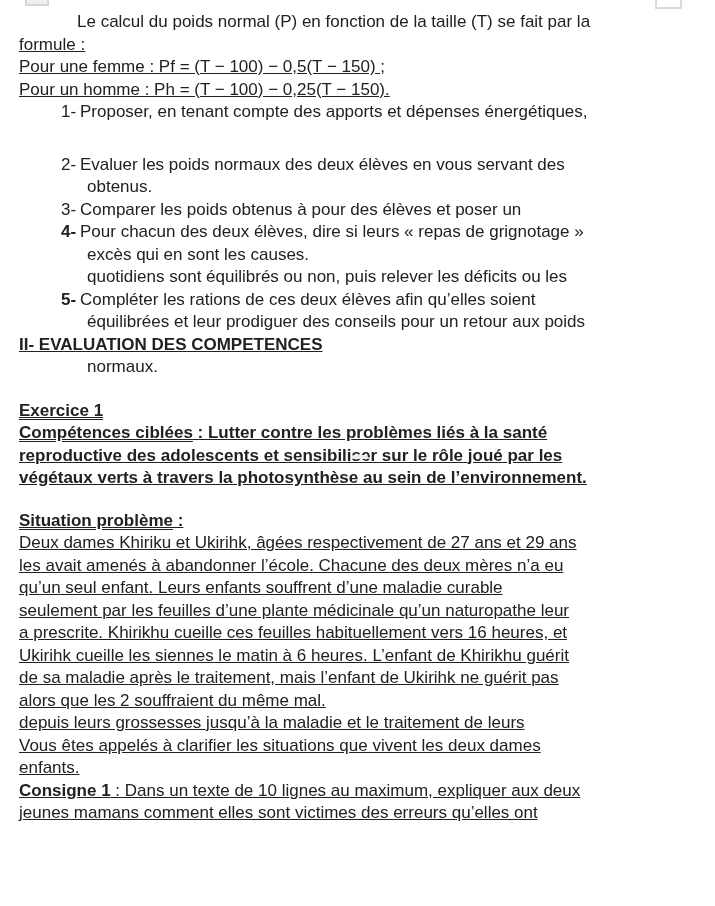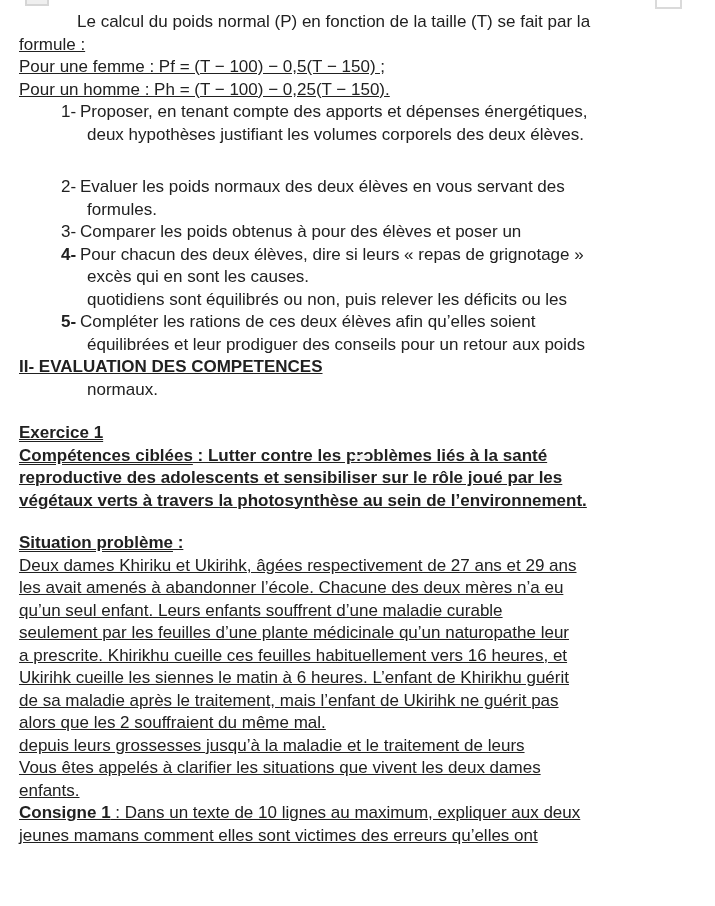--- a/index.html
+++ b/index.html
@@ -52,24 +52,23 @@
   <div class="artifact box-left"></div>
   <div class="artifact box-right"></div>
   <div class="artifact smudge-mid"></div>
   <div class="artifact smudge-bottom"></div>
   <div id="doc">
       <div class="line first"><span class="">Le calcul du poids normal (P) en fonction de la taille (T) se fait par la</span></div>
       <div class="line plain"><span class="">formule :</span></div>
       <div class="line plain"><span class="">Pour une femme : Pf = (T − 100) − 0,5(T − 150) ;</span></div>
       <div class="line plain"><span class="">Pour un homme : Ph = (T − 100) − 0,25(T − 150).</span></div>
       <div class="line list"><span class="marker">1-</span><span class="">Proposer, en tenant compte des apports et dépenses énergétiques,</span></div>
-      <div class="line cont"><span class="">deux hypothèses justifiant les volumes corporels des deux élèves.</span></div>
       <div class="gap lg"></div>
       <div class="line list"><span class="marker">2-</span><span class="">Evaluer les poids normaux des deux élèves en vous servant des</span></div>
-      <div class="line cont"><span class="">formules.</span></div>
+      <div class="line cont"><span class="">obtenus.</span></div>
       <div class="line list"><span class="marker">3-</span><span class="">Comparer les poids obtenus à pour des élèves et poser un</span></div>
       <div class="line list"><span class="marker b">4-</span><span class="">Pour chacun des deux élèves, dire si leurs « repas de grignotage »</span></div>
       <div class="line cont"><span class="">excès qui en sont les causes.</span></div>
       <div class="line cont"><span class="">quotidiens sont équilibrés ou non, puis relever les déficits ou les</span></div>
       <div class="line list"><span class="marker b">5-</span><span class="">Compléter les rations de ces deux élèves afin qu’elles soient</span></div>
       <div class="line cont"><span class="">équilibrées et leur prodiguer des conseils pour un retour aux poids</span></div>
       <div class="line plain"><span class="b">II- EVALUATION DES COMPETENCES</span></div>
       <div class="line cont"><span class="">normaux.</span></div>
       <div class="gap md"></div>
       <div class="line plain"><span class="b u">Exercice 1</span></div>

